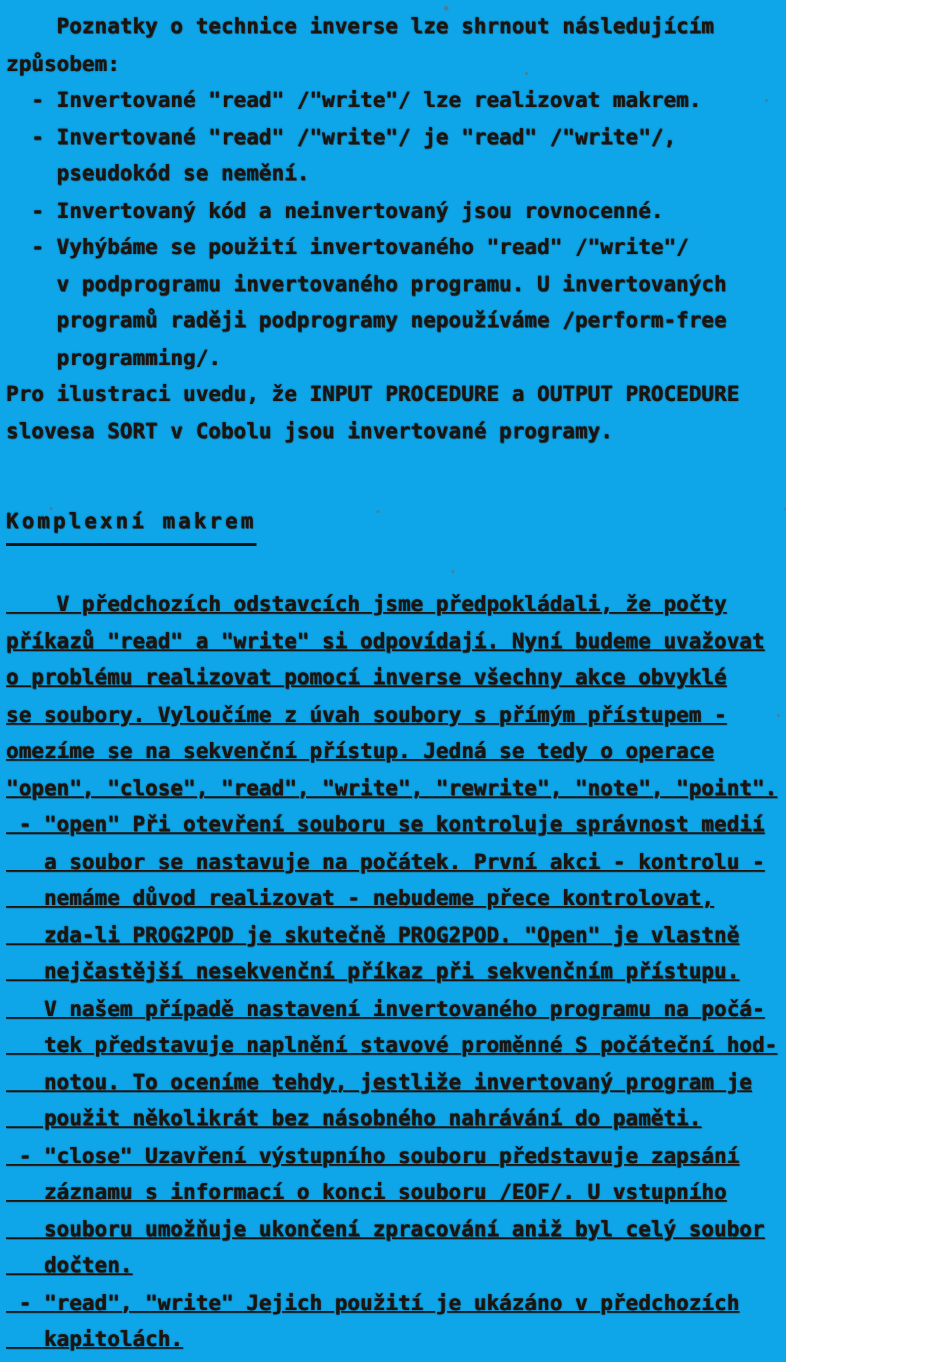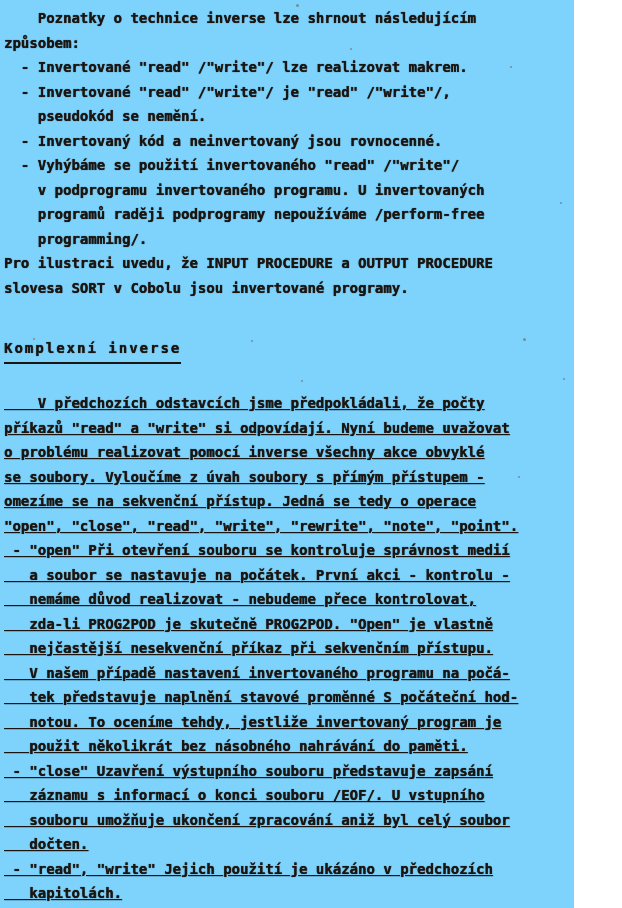--- a/index.html
+++ b/index.html
@@ -1,23 +1,23 @@
 <!DOCTYPE html>
 <html><head>
 <meta charset="utf-8">
 <style>
   html, body {
     margin: 0;
     padding: 0;
   }
   .page {
     position: relative;
-    width: 574px;
+    width: 524px;
     height: 908px;
-    background: #7dd3fc;
+    background: #0ea5e9;
     overflow: hidden;
     font-family: "DejaVu Sans Mono", "Liberation Mono", monospace;
     font-weight: 700;
     color: #1b1511;
   }
   .tw {
     margin: 0;
     font-family: inherit;
     font-weight: 700;
     font-size: 14px;
@@ -70,21 +70,21 @@
     pseudokód se nemění.
   - Invertovaný kód a neinvertovaný jsou rovnocenné.
   - Vyhýbáme se použití invertovaného "read" /"write"/
     v podprogramu invertovaného programu. U invertovaných
     programů raději podprogramy nepoužíváme /perform-free
     programming/.
 Pro ilustraci uvedu, že INPUT PROCEDURE a OUTPUT PROCEDURE
 slovesa SORT v Cobolu jsou invertované programy.</pre>
 
   <div class="heading-row">
-    <span class="tw heading">Komplexní inverse</span>
+    <span class="tw heading">Komplexní makrem</span>
   </div>
 
   <pre class="tw block-body">    V předchozích odstavcích jsme předpokládali, že počty
 příkazů "read" a "write" si odpovídají. Nyní budeme uvažovat
 o problému realizovat pomocí inverse všechny akce obvyklé
 se soubory. Vyloučíme z úvah soubory s přímým přístupem -
 omezíme se na sekvenční přístup. Jedná se tedy o operace
 "open", "close", "read", "write", "rewrite", "note", "point".
  - "open" Při otevření souboru se kontroluje správnost medií
    a soubor se nastavuje na počátek. První akci - kontrolu -

